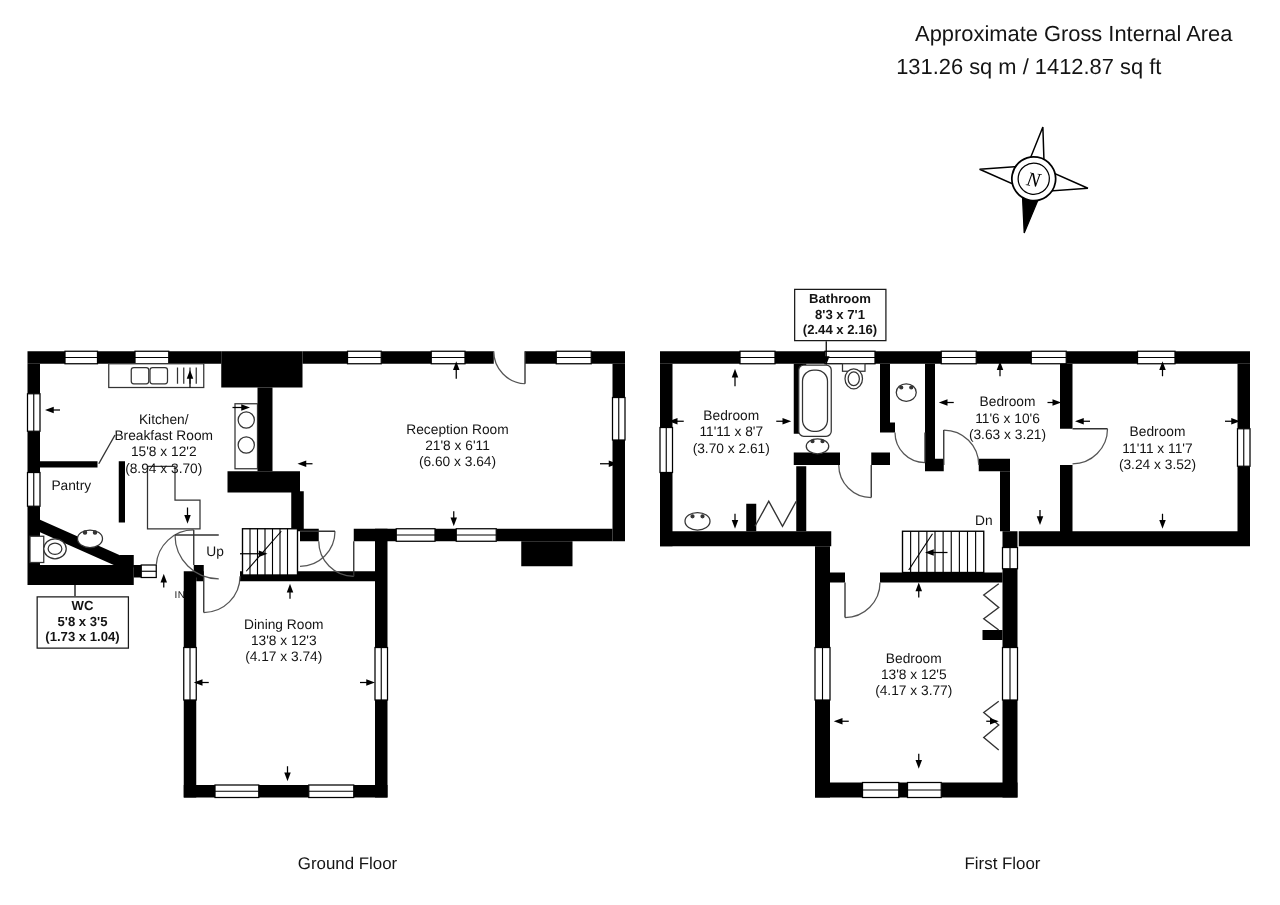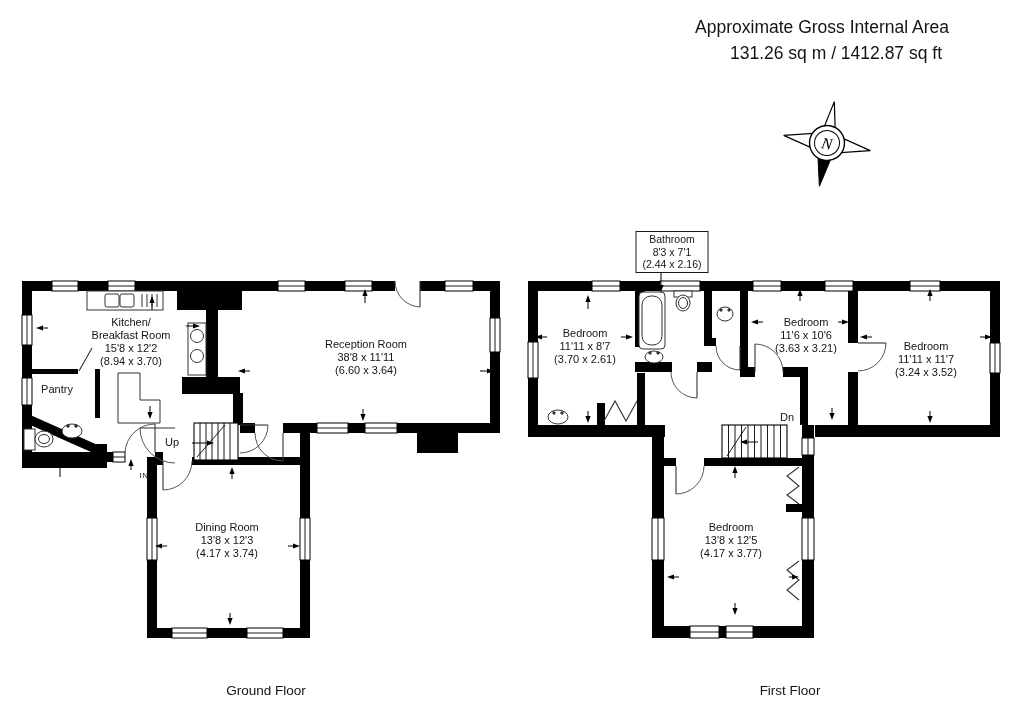--- a/index.html
+++ b/index.html
@@ -1,26 +1,26 @@
 <!DOCTYPE html>
 <html><head>
 <meta charset="utf-8">
 <style>
   html,body{margin:0;padding:0;background:#ffffff;}
   .canvas{position:relative;width:1024px;height:724px;background:#ffffff;overflow:hidden;
           font-family:"Liberation Sans",sans-serif;}
   .canvas svg{position:absolute;left:0;top:0;}
   .lbl{position:absolute;transform:translateX(-50%);color:#141414;white-space:nowrap;
        text-align:center;z-index:5;}
-  .t17{font-size:17.5px;line-height:26px;}
-  .t13{font-size:13.5px;}
+  .t17{font-size:17.5px;line-height:26px;margin-left:37px;}
+  .t13{font-size:13.5px;margin-left:12px;}
   .t11{font-size:11px;line-height:13px;}
   .t10{font-size:10.5px;line-height:12.5px;}
   .t8{font-size:8px;letter-spacing:.5px;}
-  .box{border:1px solid #1a1a1a;background:#fff;padding:1px 6px;}
+  .box{border:1px solid #1a1a1a;background:#fff;padding:1px 6px;font-weight:bold;}
 </style>
 </head>
 <body>
 
 <div class="canvas">
 
   <svg id="plan" width="1024" height="724" viewBox="0 0 1024 724">
 
     <g id="g-walls">
         <rect x="22" y="281" width="30" height="10" fill="#000"></rect>
@@ -332,39 +332,44 @@
       <polygon points="783,143 815,135 815,151" stroke-width="1.2"></polygon>
       <polygon points="871,143 839,135 839,151" stroke-width="1.2"></polygon>
       <polygon points="827,187 836,147 818,147" fill="#000000"></polygon>
       <circle cx="827" cy="143" r="17.5" stroke-width="1.4"></circle>
       <circle cx="827" cy="143" r="12.5" stroke-width="1"></circle>
       <text x="827" y="149" text-anchor="middle" font-size="16" font-style="italic" font-family="Liberation Serif, serif" fill="#000000" stroke="none">N</text>
     </g>
   </svg>
 
   <div class="lbl t17" style="left:822px;top:14px">Approximate Gross Internal Area</div>
-  <div class="lbl t17" style="left:836px;top:40px">131.26 sq m / 1412.87 sq ft</div>
-
-  <div class="lbl t11" style="left:131px;top:316px">
+  <div class="lbl t17" style="left:786px;top:40px">131.26 sq m / 1412.87 sq ft</div>
+
+  <div class="lbl t11" style="left:131px;top:330px">
     <div>Kitchen/</div>
     <div>Breakfast Room</div>
     <div>15'8 x 12'2</div>
     <div>(8.94 x 3.70)</div>
   </div>
 
   <div class="lbl t11" style="left:57px;top:383px">Pantry</div>
 
+  <div class="lbl t10 box" style="left:66px;top:477px">
+    <div>WC</div>
+    <div>5'8 x 3'5</div>
+    <div>(1.73 x 1.04)</div>
+  </div>
 
   <div class="lbl t11" style="left:366px;top:338px">
     <div>Reception Room</div>
-    <div>38'8 x 11'11</div>
+    <div>21'8 x 6'11</div>
     <div>(6.60 x 3.64)</div>
   </div>
 
-  <div class="lbl t11" style="left:227px;top:521px">
+  <div class="lbl t11" style="left:227px;top:494px">
     <div>Dining Room</div>
     <div>13'8 x 12'3</div>
     <div>(4.17 x 3.74)</div>
   </div>
 
   <div class="lbl t11" style="left:172px;top:436px">Up</div>
   <div class="lbl t8" style="left:144px;top:471px">IN</div>
   <div class="lbl t13" style="left:266px;top:683px">Ground Floor</div>
 
   <div class="lbl t10 box" style="left:672px;top:231px">

